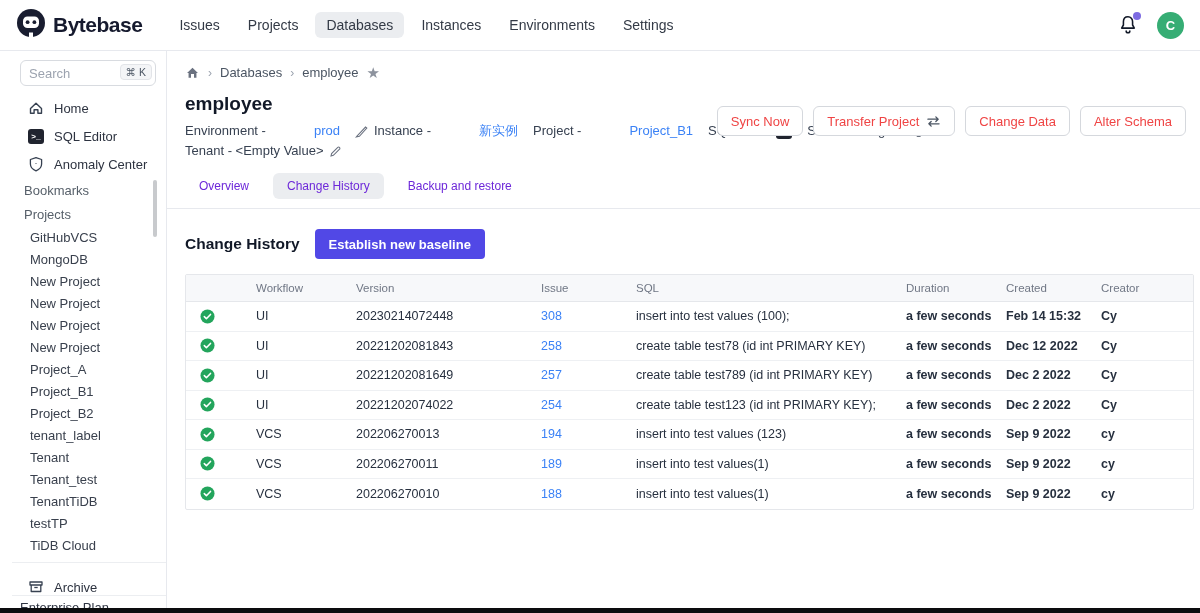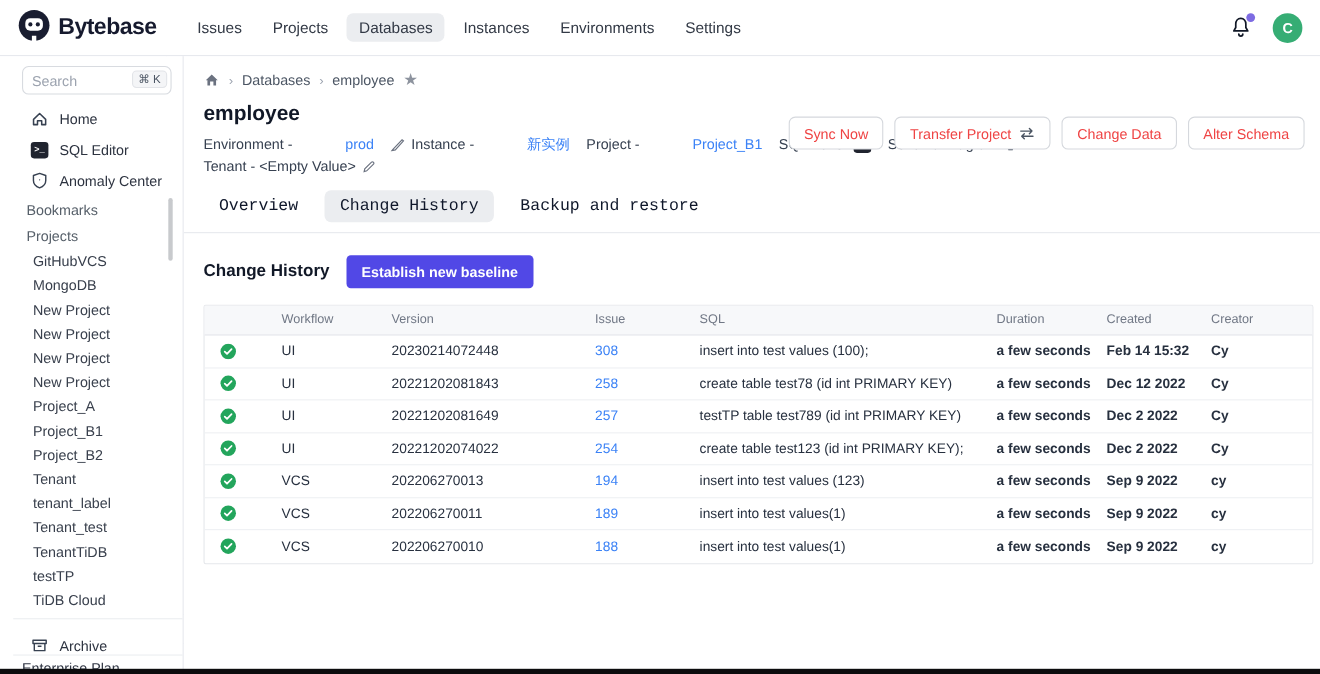--- a/index.html
+++ b/index.html
@@ -50,21 +50,21 @@
   .meta-item { display:flex; align-items:center; gap:5px; }
   .meta a, .blue { color:#3b82f6; text-decoration:none; cursor:pointer;padding-left:43px; }
   .term-badge { width:16px; height:15px; background:#20242f; border-radius:3px; color:#fff;
     font-size:8px; font-weight:700; display:flex; align-items:center; justify-content:center;
     font-family:"Liberation Mono","DejaVu Sans Mono",monospace; }
   .actions { position:absolute; top:55px; right:14px; display:flex; gap:10px; }
   .btn { height:30px; padding:0 13px; background:#fff; border:1px solid #d5d8dd; border-radius:6px;
     font-size:13px; color:#ef4444; display:flex; align-items:center; gap:7px; cursor:pointer;
     font-family:"Liberation Sans","DejaVu Sans",sans-serif; }
   .tabs { display:flex; gap:10px; margin:13px 0 0 18px; }
-  .tab { padding:6px 14px; font-size:15px; color:#0f172a; border-radius:6px; cursor:pointer;font-family:Liberation Mono, monospace; }
+  .tab { padding:6px 14px; font-size:12px; color:#6d28d9; border-radius:6px; cursor:pointer; }
   .tab.active { background:#ebedf0; }
   .tab-divider { border-bottom:1px solid #e7e9ee; margin-top:9px; }
 
   .section { padding:20px 6px 0 18px; }
   .section-head { display:flex; align-items:center; gap:15px; }
   .section-head h2 { font-size:15.5px; font-weight:700; color:#111827; }
   .btn-primary { height:30px; padding:0 14px; background:#5148e6; border:none; border-radius:4px;
     color:#fff; font-size:13px; font-weight:600; cursor:pointer;
     font-family:"Liberation Sans","DejaVu Sans",sans-serif; }
 
@@ -183,25 +183,25 @@
 
       <div class="proj-item">
         <span>Project_B1</span>
       </div>
 
       <div class="proj-item">
         <span>Project_B2</span>
       </div>
 
       <div class="proj-item">
+        <span>tenant_label</span>
+      </div>
+
+      <div class="proj-item">
         <span>Tenant</span>
-      </div>
-
-      <div class="proj-item">
-        <span>tenant_label</span>
       </div>
 
       <div class="proj-item">
         <span>Tenant_test</span>
       </div>
 
       <div class="proj-item">
         <span>TenantTiDB</span>
       </div>
 
@@ -373,21 +373,21 @@
           <div class="tr">
             <div class="td td-status">
               <svg width="15" height="15" viewBox="0 0 16 16">
                 <circle cx="8" cy="8" r="7.5" fill="#23a55c"></circle>
                 <path d="M4.6 8.2l2.2 2.2 4.4-4.6" fill="none" stroke="#fff" stroke-width="1.7" stroke-linecap="round" stroke-linejoin="round"></path>
               </svg>
             </div>
             <div class="td">UI</div>
             <div class="td">20221202081649</div>
             <div class="td td-issue">257</div>
-            <div class="td">testTP table test789 (id int PRIMARY KEY)</div>
+            <div class="td">create table test789 (id int PRIMARY KEY)</div>
             <div class="td td-bold">a few seconds</div>
             <div class="td td-bold">Dec 2 2022</div>
             <div class="td td-bold">Cy</div>
           </div>
 
           <div class="tr">
             <div class="td td-status">
               <svg width="15" height="15" viewBox="0 0 16 16">
                 <circle cx="8" cy="8" r="7.5" fill="#23a55c"></circle>
                 <path d="M4.6 8.2l2.2 2.2 4.4-4.6" fill="none" stroke="#fff" stroke-width="1.7" stroke-linecap="round" stroke-linejoin="round"></path>

